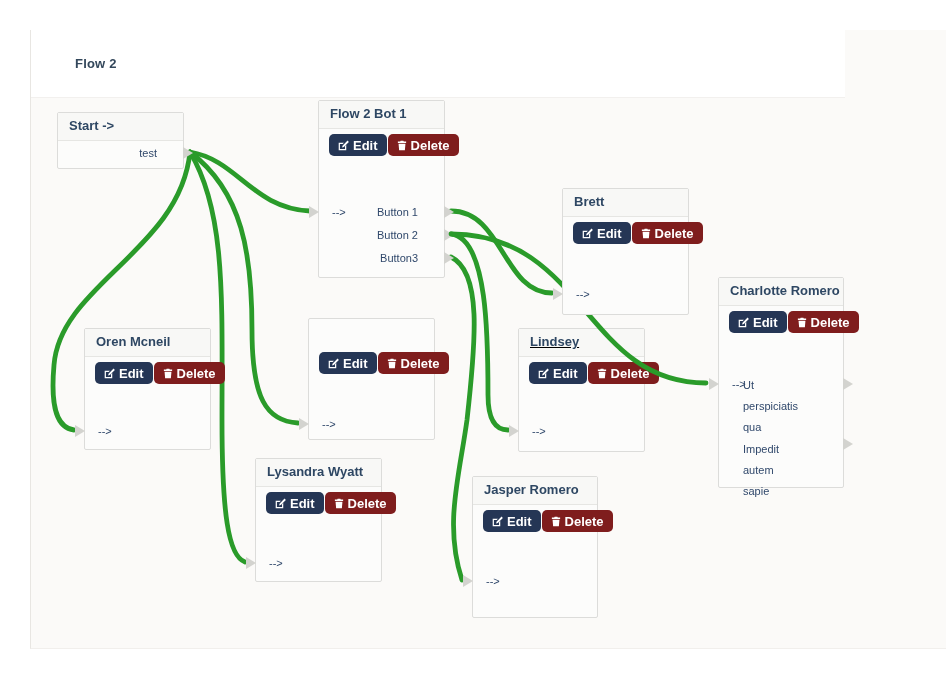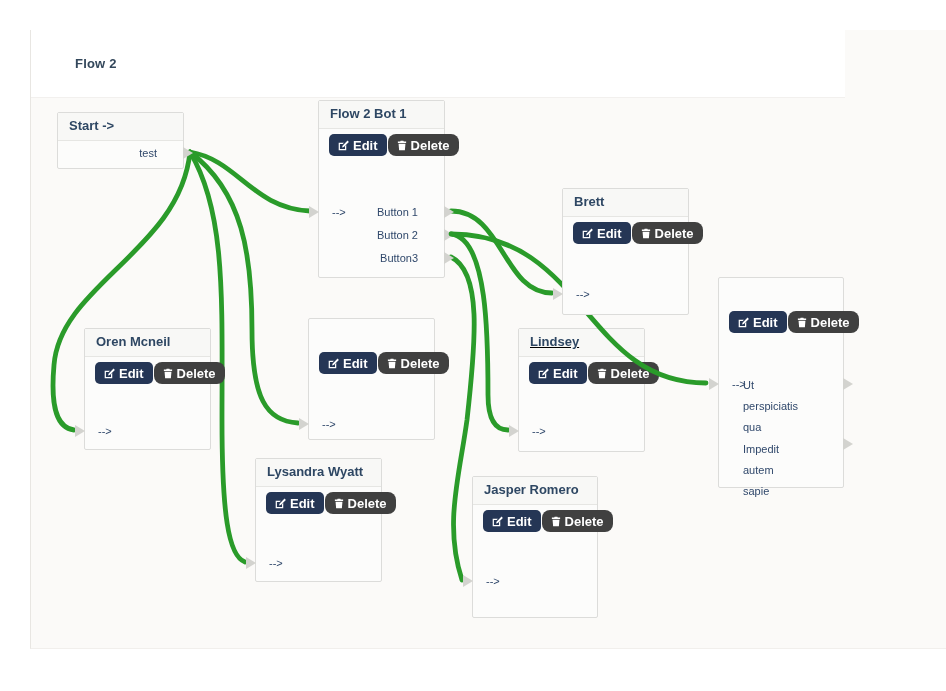--- a/index.html
+++ b/index.html
@@ -40,21 +40,21 @@
     font-size:13px;font-weight:700;color:#2e4763;
     white-space:nowrap;overflow:hidden;
   }
   .actions{position:absolute;left:10px;top:33px;display:flex;gap:1px;}
   .btn{
     height:22px;display:flex;align-items:center;gap:4px;padding:0 9px;
     border:none;border-radius:5px;color:#fff;
     font-size:13px;font-weight:700;font-family:inherit;cursor:pointer;
   }
   .btn.edit{background:#253655;}
-  .btn.delete{background:#404040;border-radius:8px;}
+  .btn.delete{background:#7f1d1d;}
   .btn svg{display:block;}
 
   .io-label{
     position:absolute;font-size:11px;color:#30486b;
     height:24px;line-height:24px;white-space:nowrap;
   }
   .in-label{left:13px;}
   .out-label{right:26px;}
   .out-label.multi{width:74px;line-height:21px;height:auto;white-space:normal;}
   .port{
@@ -135,20 +135,21 @@
               <path fill="#fff" d="M5 1h4l.6 1.2H13v2H1v-2h3.4L5 1zM2 5.4h10L11.2 15H2.8L2 5.4z"></path>
             </svg>
           </span>
           <span>Delete</span>
         </button>
       </div>
       <div class="io-label in-label" style="top: 93px;">--&gt;</div>
       <div class="port in" style="top: 99px;"></div>
     </div>
     <div class="flow-node" style="left: 718px; top: 277px; width: 126px; height: 211px;">
+      <div class="node-header">Charlotte Romero</div>
       <div class="actions">
         <button class="btn edit">
           <span>
             <svg width="11" height="11" viewBox="0 0 16 16">
               <path fill="#fff" d="M13.9.9l1.9 1.9-7.3 7.3-2.6.7.7-2.6L13.9.9zM1 4h7.6L6.8 5.8H2.8v7.4h7.4v-4l1.8-1.8V15H1V4z"></path>
             </svg>
           </span>
           <span>Edit</span>
         </button>
         <button class="btn delete">

